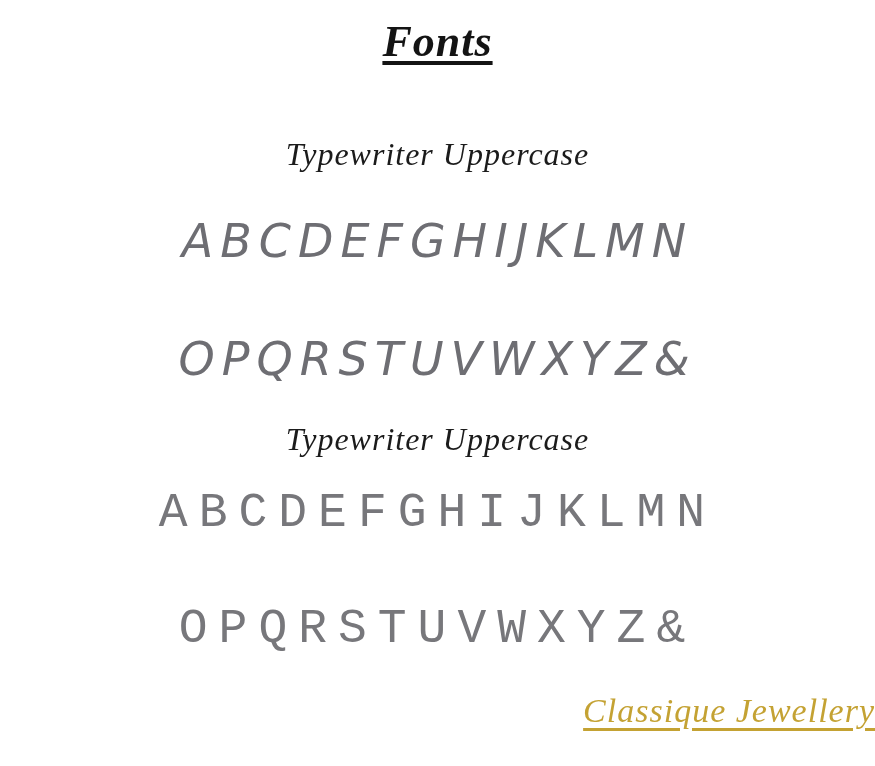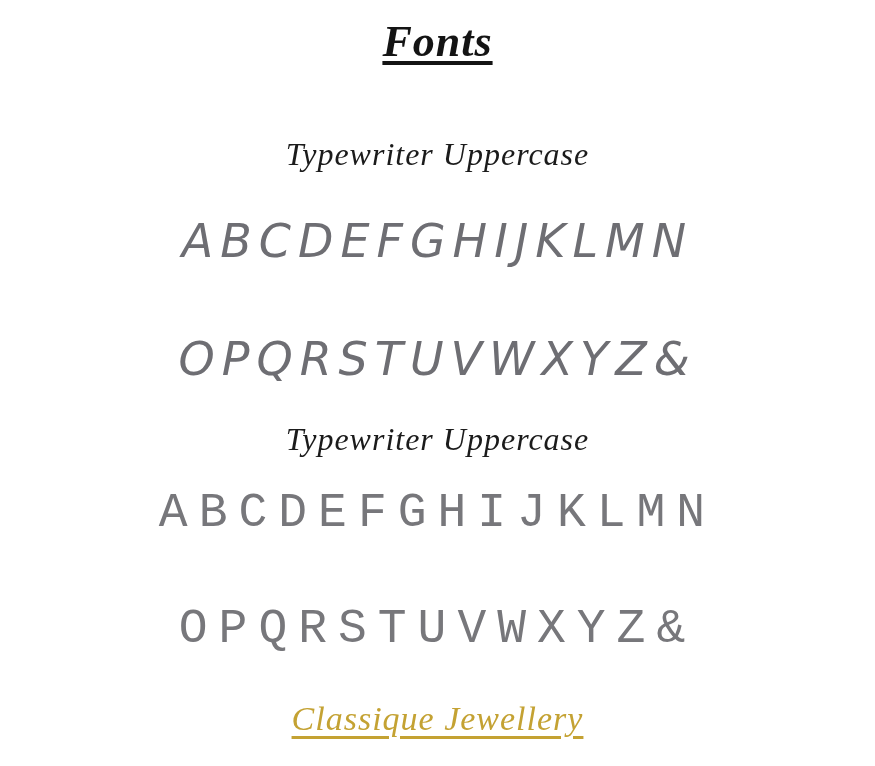--- a/index.html
+++ b/index.html
@@ -64,21 +64,22 @@
     color: #77777b;
     letter-spacing: 11px;
     font-weight: 400;
   }
   .hw-row-1 { margin-top: 38px; }
   .hw-row-2 { margin-top: 56px; }
   .tw-row-1 { margin-top: 26px; }
   .tw-row-2 { margin-top: 56px; }
 
   .brand-footer {
-    margin-top: 36px;
+    margin-top: 28px;
+    text-align: right;
   }
   .brand-name {
     font-family: "Liberation Serif", serif;
     font-size: 34px;
     line-height: 48px;
     font-style: italic;
     color: #c4a233;
     text-decoration: underline;
     text-underline-offset: 6px;
     letter-spacing: 1px;

